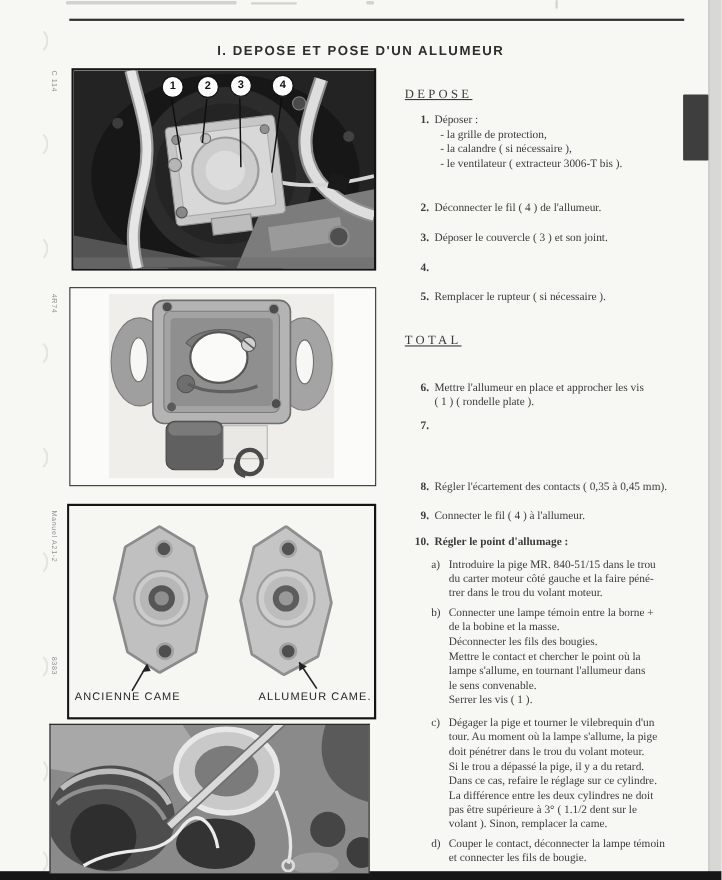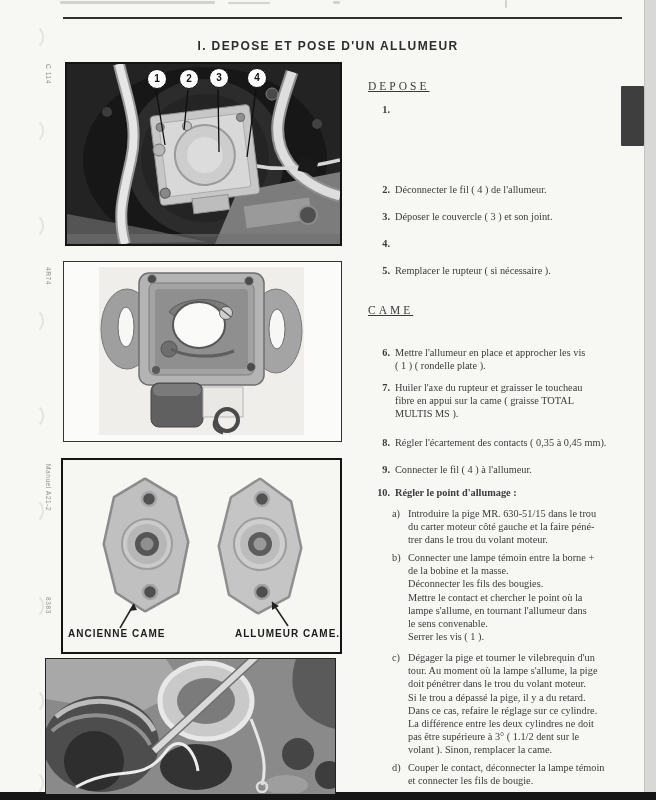--- a/index.html
+++ b/index.html
@@ -29,21 +29,21 @@
   
   .ph{background:#fff;}
   .ph1{left:65px;top:62px;width:273px;height:180px;border:2px solid #141414;}
   .ph2{left:63px;top:261px;width:277px;height:179px;border:1px solid #333;background:#fbfbf9;}
   .ph3{left:61px;top:458px;width:277px;height:192px;border:2px solid #141414;background:#f6f6f3;}
   .ph4{left:45px;top:658px;width:289px;height:135px;border:1px solid #222;border-bottom:none;background:#8a8a8a;}
   svg{display:block;}
   .callout{width:18px;height:18px;border:1.5px solid #101010;border-radius:50%;background:#fff;
            font-family:"Liberation Sans", sans-serif;font-weight:bold;font-size:10px;color:#111;
            display:flex;align-items:center;justify-content:center;line-height:1;}
-  .camlabel{font-family:"Liberation Sans", sans-serif;font-weight:bold;font-size:10px;
+  .camlabel{font-family:"Liberation Sans", sans-serif;font-weight:normal;font-size:10px;
             letter-spacing:1px;color:#1d1d1d;}
   
   .sechead{left:368px;font-size:11.5px;letter-spacing:3px;color:#3a3a3a;text-decoration:underline;}
   .item{left:368px;display:flex;}
   .num{width:22px;text-align:right;margin-right:5px;font-weight:bold;font-size:10.3px;line-height:13.2px;flex:none;}
   .itext{white-space:pre;font-size:10.3px;line-height:13.2px;}
   .ihead{font-weight:bold;font-size:10.3px;line-height:13.2px;}
   .sub{left:392px;display:flex;}
   .slet{width:16px;font-size:10.3px;line-height:13.2px;flex:none;}
   .stext{white-space:pre;font-size:10.3px;line-height:13.2px;}
@@ -201,66 +201,67 @@
       <path d="M30,128 C70,105 95,125 118,95 C135,70 150,95 152,112" stroke="#ececec" stroke-width="3" fill="none"></path>
       <path d="M205,60 C215,85 222,105 216,126" stroke="#e6e6e6" stroke-width="3" fill="none"></path>
       <circle cx="216" cy="128" r="5" fill="none" stroke="#ddd" stroke-width="2.5"></circle>
     </svg>
   </div>
 
   <div class="abs sechead" style="top:80px;">DEPOSE</div>
 
   <div class="abs item" style="top:103px;">
     <div class="num">1.</div>
+    <div class="itext">Déposer :
+  - la grille de protection,
+  - la calandre ( si nécessaire ),
+  - le ventilateur ( extracteur 3006-T bis ).</div>
   </div>
   <div class="abs item" style="top:183px;">
     <div class="num">2.</div>
     <div class="itext">Déconnecter le fil ( 4 ) de l'allumeur.</div>
   </div>
   <div class="abs item" style="top:210px;">
     <div class="num">3.</div>
     <div class="itext">Déposer le couvercle ( 3 ) et son joint.</div>
   </div>
   <div class="abs item" style="top:237px;">
     <div class="num">4.</div>
   </div>
   <div class="abs item" style="top:264px;">
     <div class="num">5.</div>
     <div class="itext">Remplacer le rupteur ( si nécessaire ).</div>
   </div>
 
-  <div class="abs sechead" style="top:304px;">CAME</div>
+  <div class="abs sechead" style="top:304px;">TOTAL</div>
 
   <div class="abs item" style="top:346px;">
     <div class="num">6.</div>
     <div class="itext">Mettre l'allumeur en place et approcher les vis
 ( 1 ) ( rondelle plate ).</div>
   </div>
   <div class="abs item" style="top:381px;">
     <div class="num">7.</div>
-    <div class="itext">Huiler l'axe du rupteur et graisser le toucheau
-fibre en appui sur la came ( graisse TOTAL
-MULTIS MS ).</div>
   </div>
   <div class="abs item" style="top:436px;">
     <div class="num">8.</div>
     <div class="itext">Régler l'écartement des contacts ( 0,35 à 0,45 mm).</div>
   </div>
   <div class="abs item" style="top:463px;">
     <div class="num">9.</div>
     <div class="itext">Connecter le fil ( 4 ) à l'allumeur.</div>
   </div>
 
   <div class="abs item" style="top:486px;">
     <div class="num">10.</div>
     <div class="ihead">Régler le point d'allumage :</div>
   </div>
   <div class="abs sub" style="top:507px;">
     <div class="slet">a)</div>
-    <div class="stext">Introduire la pige MR. 630-51/15 dans le trou
+    <div class="stext">Introduire la pige MR. 840-51/15 dans le trou
 du carter moteur côté gauche et la faire péné-
 trer dans le trou du volant moteur.</div>
   </div>
   <div class="abs sub" style="top:551px;">
     <div class="slet">b)</div>
     <div class="stext">Connecter une lampe témoin entre la borne +
 de la bobine et la masse.
 Déconnecter les fils des bougies.
 Mettre le contact et chercher le point où la
 lampe s'allume, en tournant l'allumeur dans

